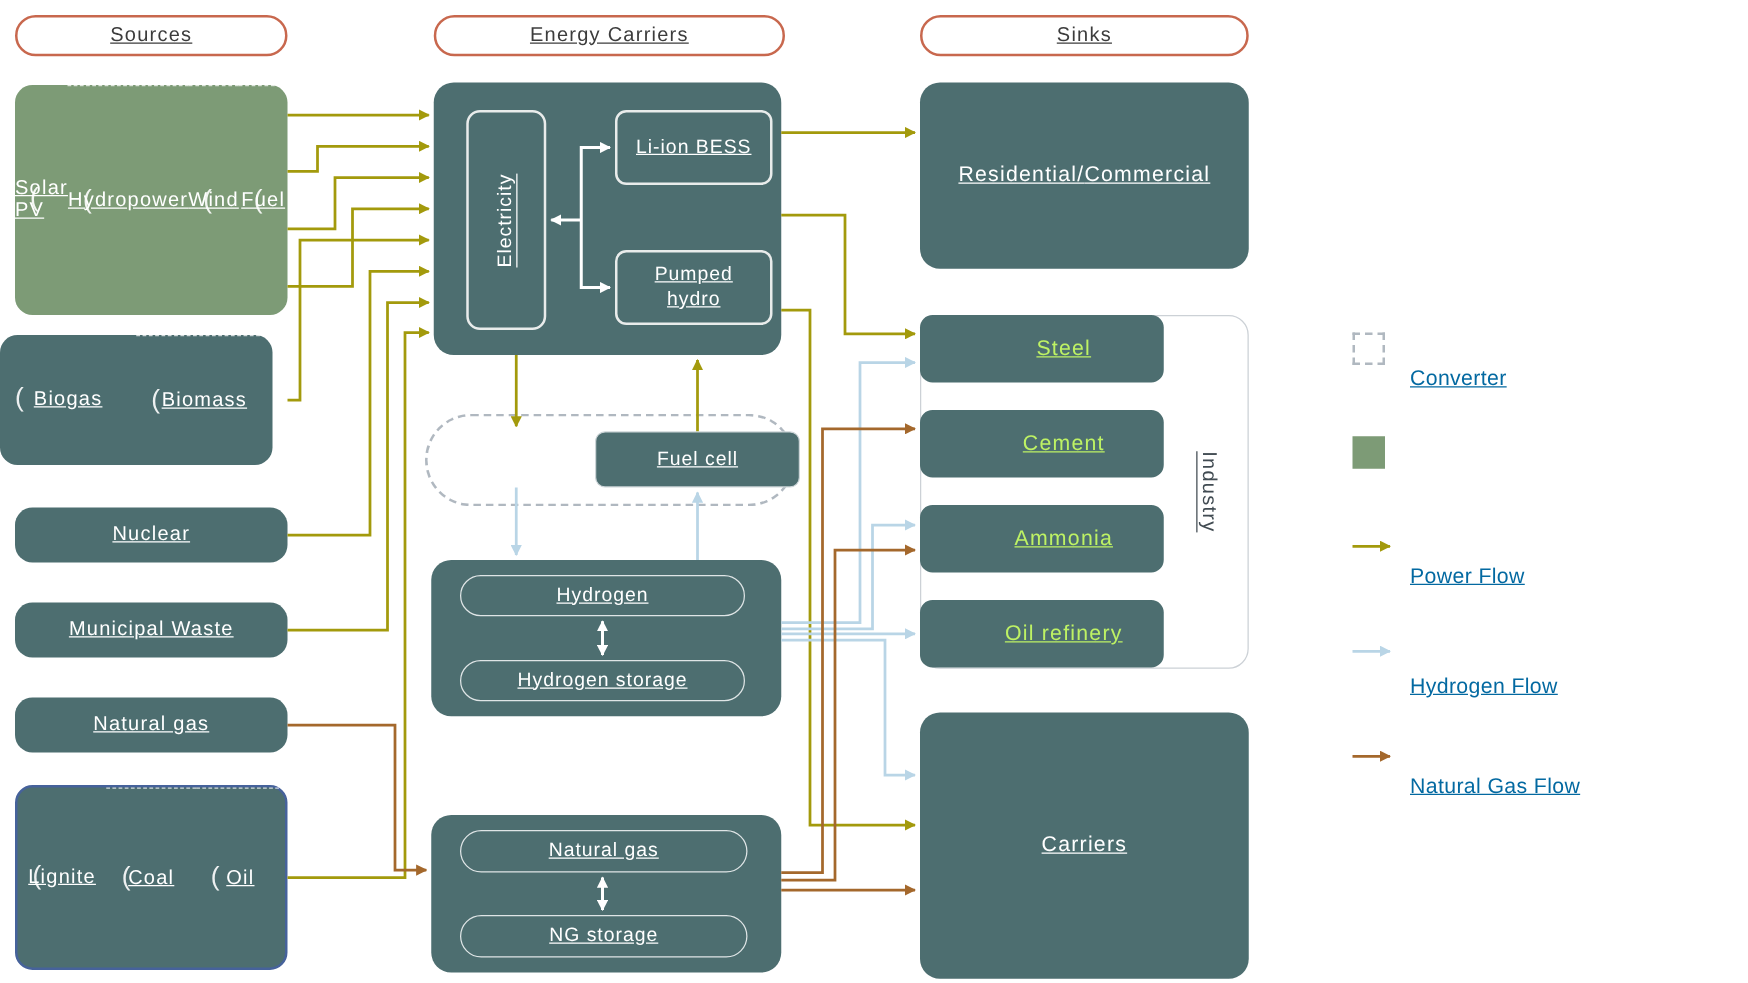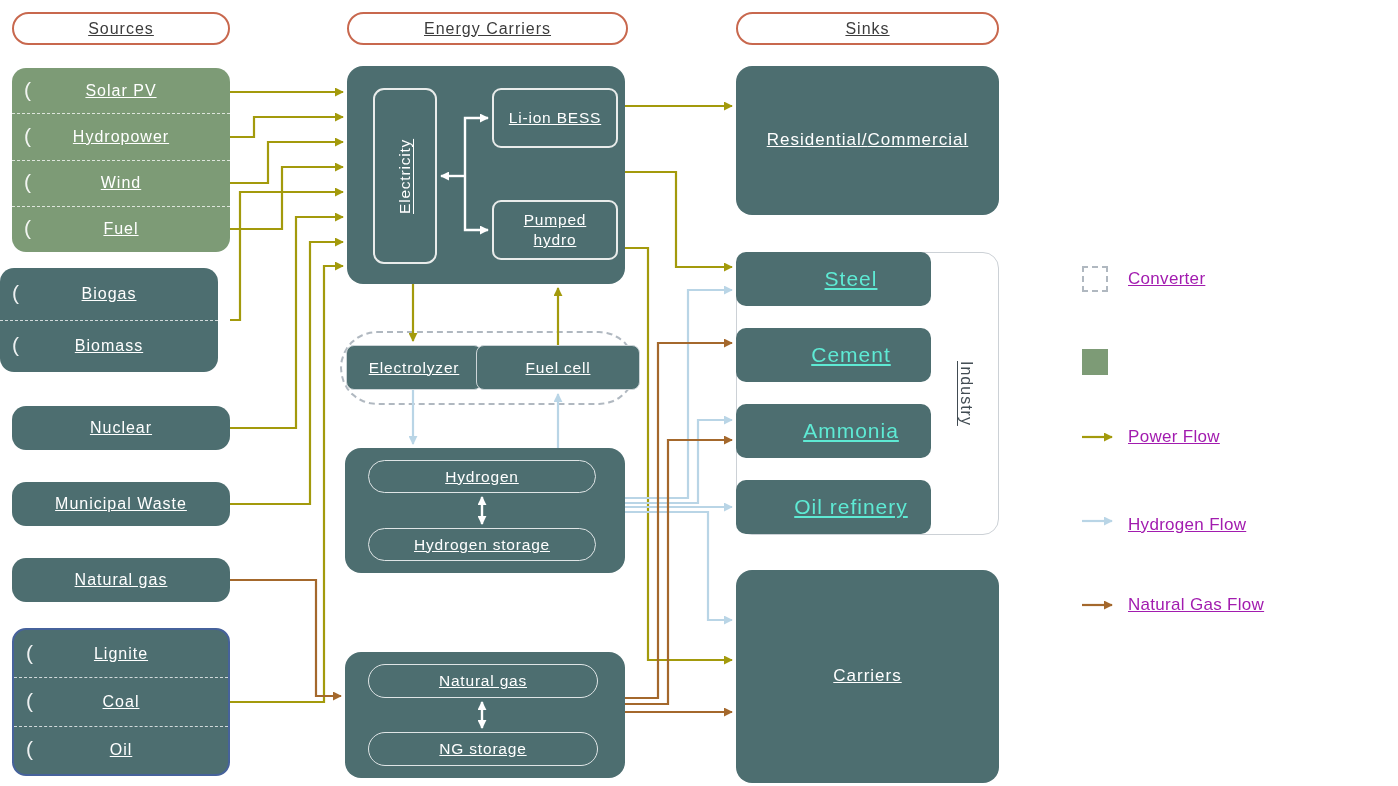--- a/index.html
+++ b/index.html
@@ -8,21 +8,21 @@
   .abs { position:absolute;text-decoration:underline; }
 
   .header-pill { border:2px solid var(--header-border,#c8684e); border-radius:18px; background:#fff;
     display:flex; align-items:center; justify-content:center; font-size:16px; letter-spacing:1px;
     color:var(--text-dark,#3c3c3c); }
 
   .teal { background:var(--teal,#4d6e70); color:#fff; }
   .green { background:var(--green,#7d9b76); color:#fff; }
   .box { border-radius:14px; }
 
-  .rows { display:flex; flex-direction:column; height:100%; }
+  .rows { display:flex; flex-direction:row; height:100%; }
   .src-row { flex:1; position:relative; display:flex; align-items:center; justify-content:center;
     font-size:16px; letter-spacing:1px; color:#fff; }
   .src-row::before { content:"("; position:absolute; left:12px; top:50%; transform:translateY(-54%);
     font-size:21px; font-weight:300; opacity:.9; }
   .rows .src-row + .src-row { border-top:1.6px dashed rgba(255,255,255,.75); }
 
   .single { display:flex; align-items:center; justify-content:center; font-size:16px; letter-spacing:1px; }
 
   .outline-rect { border:2px solid #e9eceb; border-radius:9px; display:flex; align-items:center;
     justify-content:center; color:#fff; font-size:15.5px; letter-spacing:.8px; text-align:center; }
@@ -35,26 +35,26 @@
   .conv-box { background:var(--teal,#4d6e70); border:1.5px solid #cdd5d8; border-radius:8px;
     display:flex; align-items:center; justify-content:center; color:#fff; font-size:15.5px; letter-spacing:.8px; }
 
   .inner-pill { border:1.6px solid #dfe5e6; border-radius:17px; display:flex; align-items:center;
     justify-content:center; color:#fff; font-size:15.5px; letter-spacing:.8px; }
 
   .sink-big { display:flex; flex-direction:row; align-items:center; justify-content:center;
     font-size:17px; letter-spacing:1px; line-height:1.55; border-radius:16px; }
 
   .industry-container { background:#fff; border:1.5px solid var(--industry-border,#ccd1d6); border-radius:16px; }
-  .industry-pill { background:var(--teal,#4d6e70); color:#5eead4; border-radius:10px; display:flex;
-    align-items:center; justify-content:center; font-size:21px; letter-spacing:1px;padding-left:35px; }
+  .industry-pill { background:var(--teal,#4d6e70); color:#bef264; border-radius:10px; display:flex;
+    align-items:center; justify-content:center; font-size:17px; letter-spacing:1px;padding-left:35px; }
   .industry-label { display:flex; align-items:center; justify-content:center; color:#414b52;
     font-size:16px; letter-spacing:1px; }
 
-  .legend-label { font-size:17px; color:#a21caf; letter-spacing:.3px; line-height:26px; }
+  .legend-label { font-size:17px; color:#0369a1; letter-spacing:.3px; line-height:26px;margin-top:24px; }
   .legend-swatch-dashed { width:26px; height:26px; border:2px dashed var(--dash-gray,#b0b8c0); background:#fff; }
   .legend-swatch-green { width:26px; height:26px; background:var(--green,#7d9b76); }
 
   #flow-layer { position:absolute; left:0; top:0; width:1398px; height:786px; z-index:5; pointer-events:none; }
 </style>
 </head>
 <body>
 
 <div id="canvas">
 
@@ -85,21 +85,20 @@
     <div class="src-row">Coal</div>
     <div class="src-row">Oil</div>
   </div>
 
   <div class="abs teal" style="left:347px;top:66px;width:278px;height:218px;border-radius:16px"></div>
   <div class="abs outline-rect vert-bt" style="left:373px;top:88px;width:64px;height:176px;border-radius:11px">Electricity</div>
   <div class="abs outline-rect" style="left:492px;top:88px;width:126px;height:60px">Li-ion BESS</div>
   <div class="abs outline-rect narrow-text" style="left:492px;top:200px;width:126px;height:60px">Pumped hydro</div>
 
   <div class="abs conv-container" style="left:340px;top:331px;width:296px;height:74px"></div>
-  <div class="abs conv-box" style="left:346px;top:345px;width:136px;height:45px">Electrolyzer</div>
   <div class="abs conv-box" style="left:476px;top:345px;width:164px;height:45px">Fuel cell</div>
 
   <div class="abs teal" style="left:345px;top:448px;width:280px;height:125px;border-radius:16px"></div>
   <div class="abs inner-pill" style="left:368px;top:460px;width:228px;height:33px">Hydrogen</div>
   <div class="abs inner-pill" style="left:368px;top:528px;width:228px;height:33px">Hydrogen storage</div>
 
   <div class="abs teal" style="left:345px;top:652px;width:280px;height:126px;border-radius:16px"></div>
   <div class="abs inner-pill" style="left:368px;top:664px;width:230px;height:34px">Natural gas</div>
   <div class="abs inner-pill" style="left:368px;top:732px;width:230px;height:34px">NG storage</div>
 

